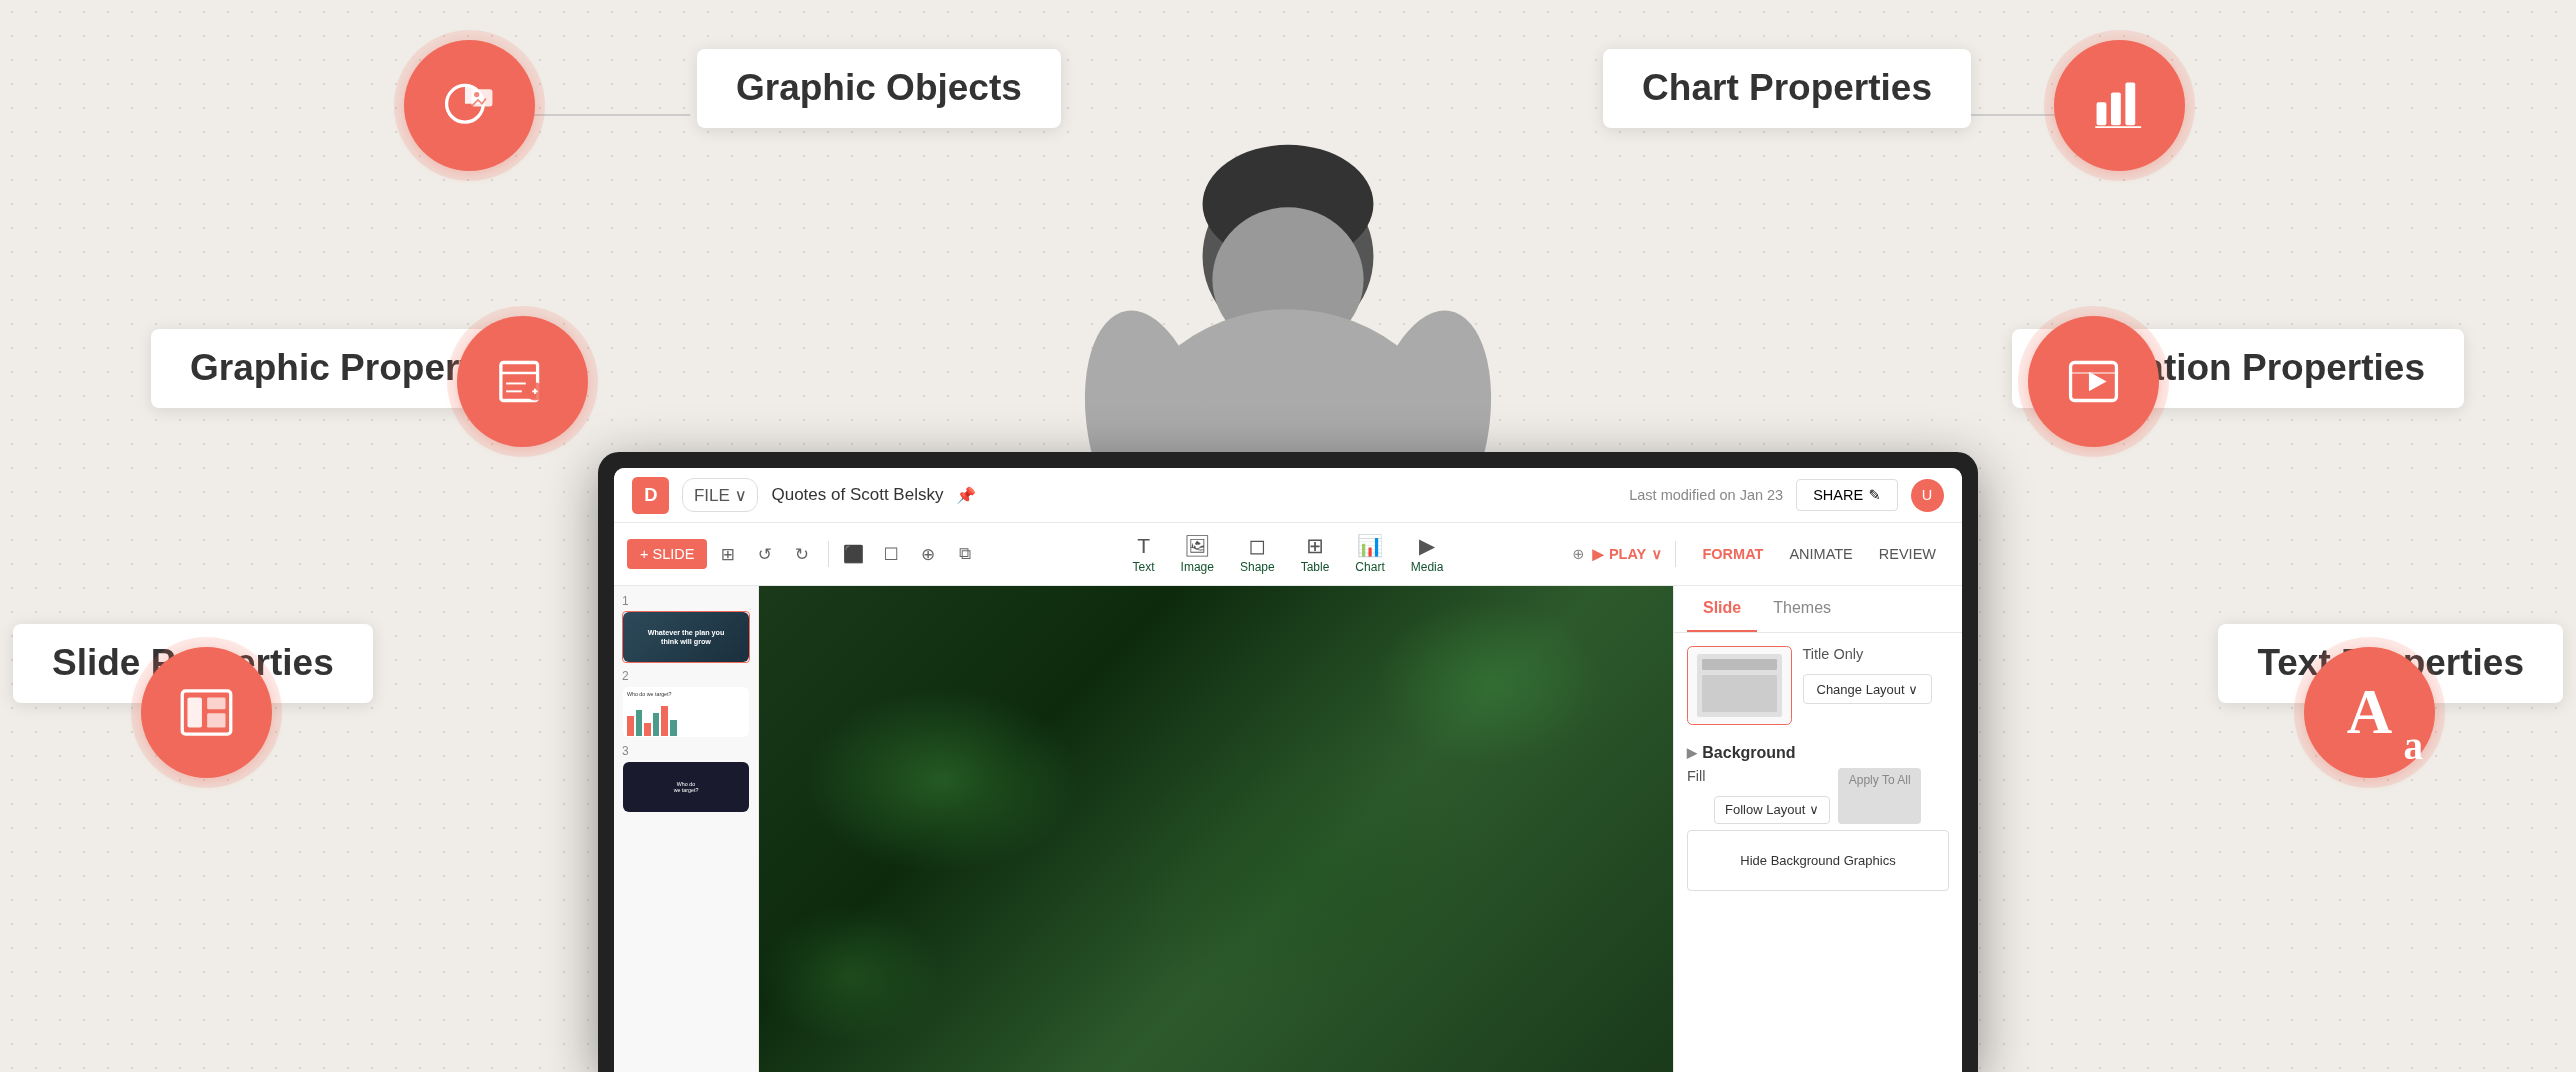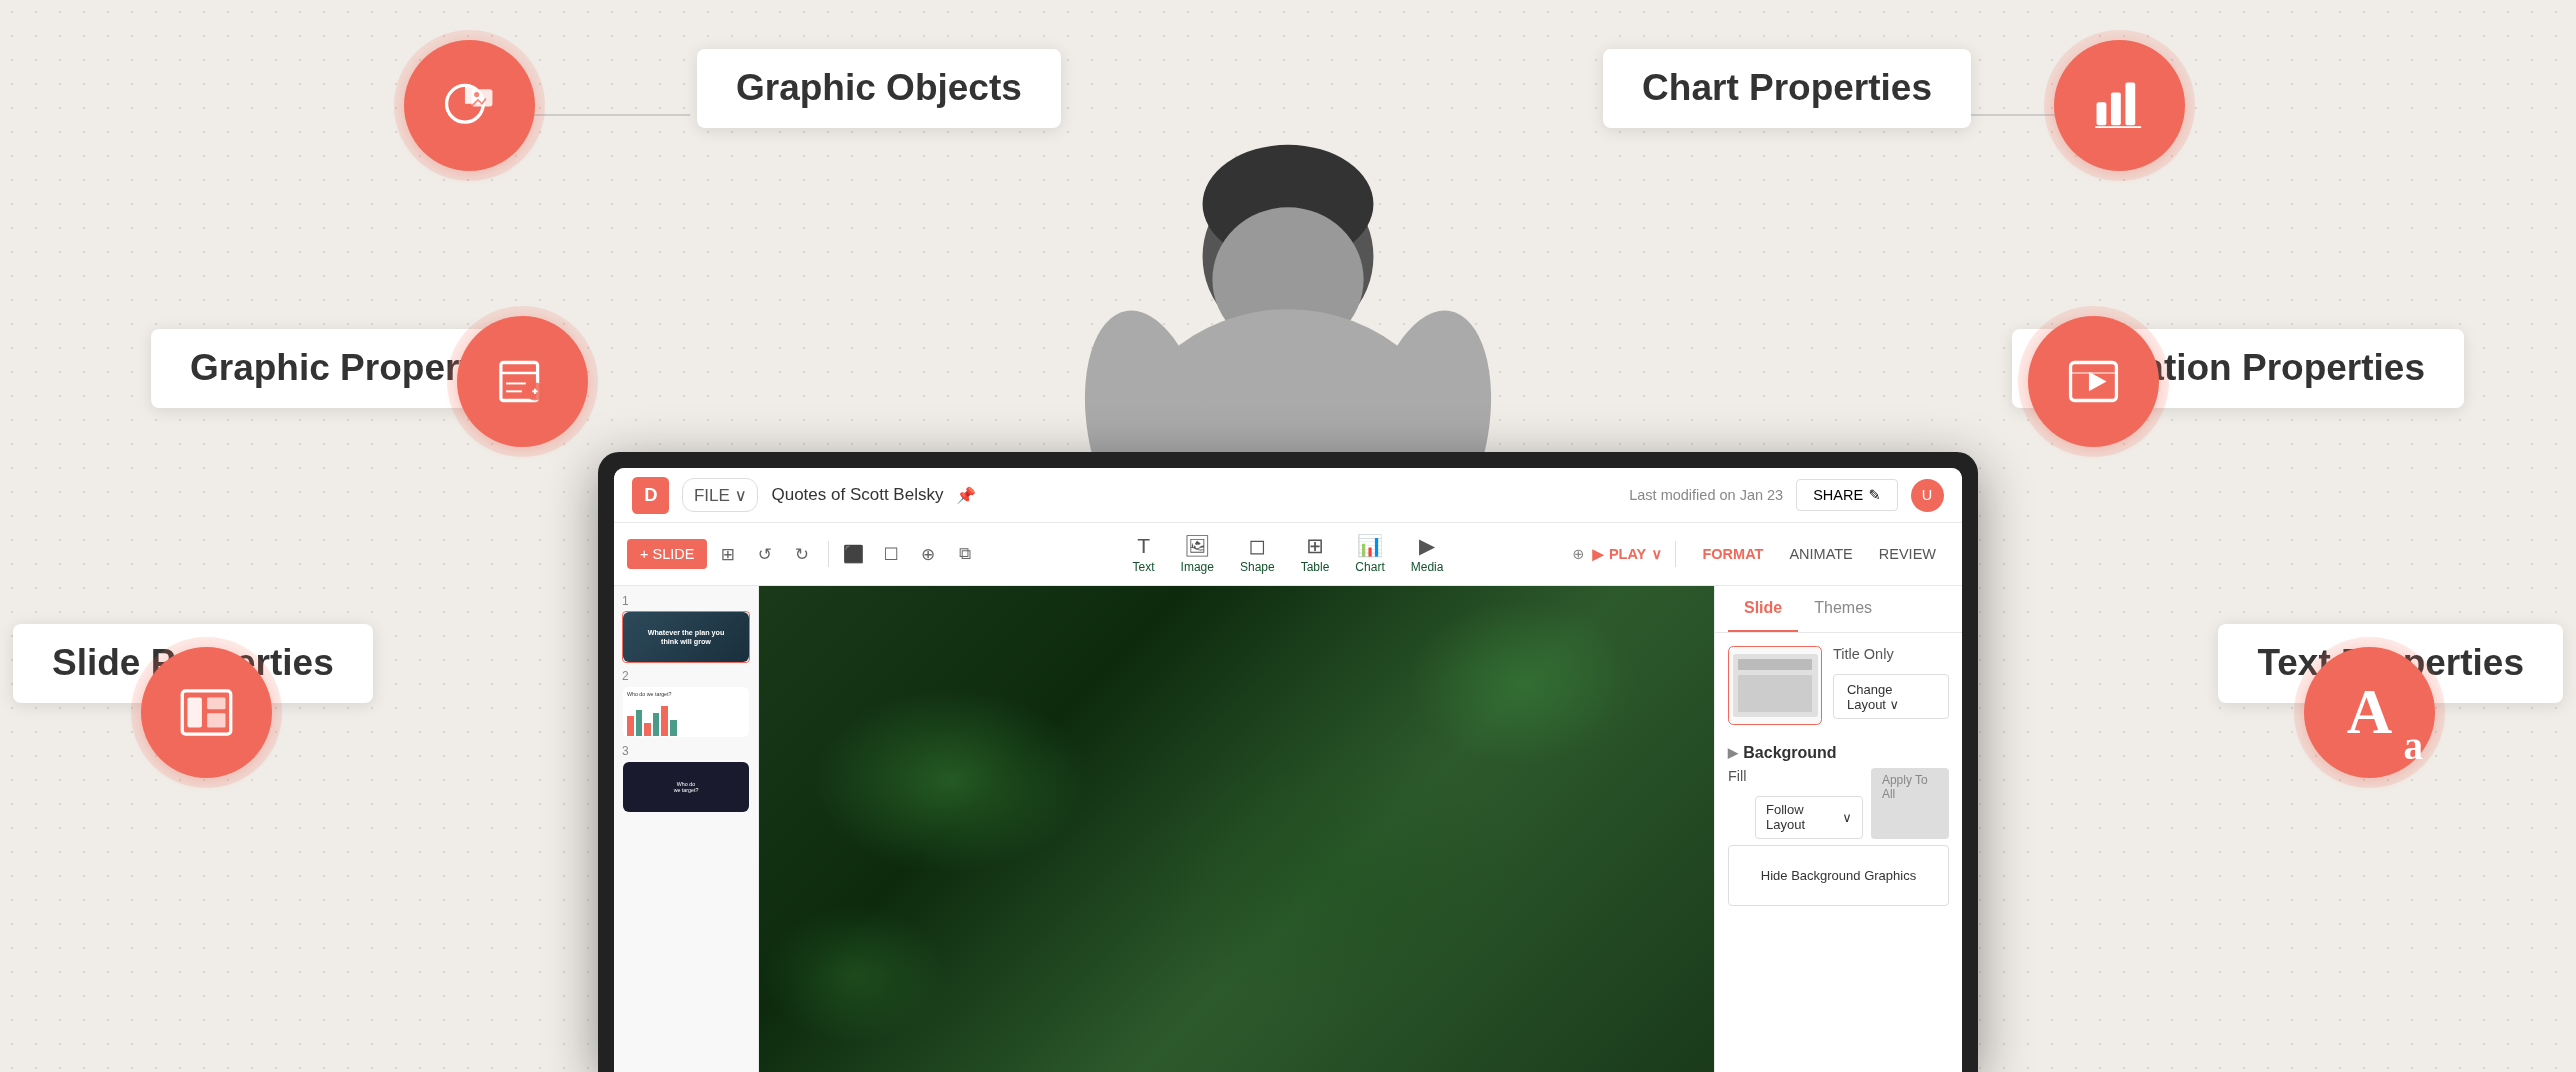--- a/index.html
+++ b/index.html
@@ -349,21 +349,21 @@
       top: 0; left: 0; right: 0; bottom: 0;
       background:
         radial-gradient(ellipse 197px 131px at 20% 40%, rgba(50,120,50,0.6) 0%, transparent 70%),
         radial-gradient(ellipse 263px 197px at 60% 60%, rgba(30,80,30,0.5) 0%, transparent 70%),
         radial-gradient(ellipse 164px 118px at 80% 20%, rgba(60,140,60,0.4) 0%, transparent 70%),
         radial-gradient(ellipse 131px 99px at 10% 80%, rgba(40,100,40,0.5) 0%, transparent 70%);
     }
 
     
     .right-panel {
-      width: 248px;
+      width: 289px;
       background: #fff;
       border-left: 0.7px solid #e8e8e8;
       overflow: hidden;
     }
     .right-panel-tabs {
       display: flex;
       border-bottom: 0.7px solid #e8e8e8;
       padding: 0 13px;
     }
     .right-tab {

